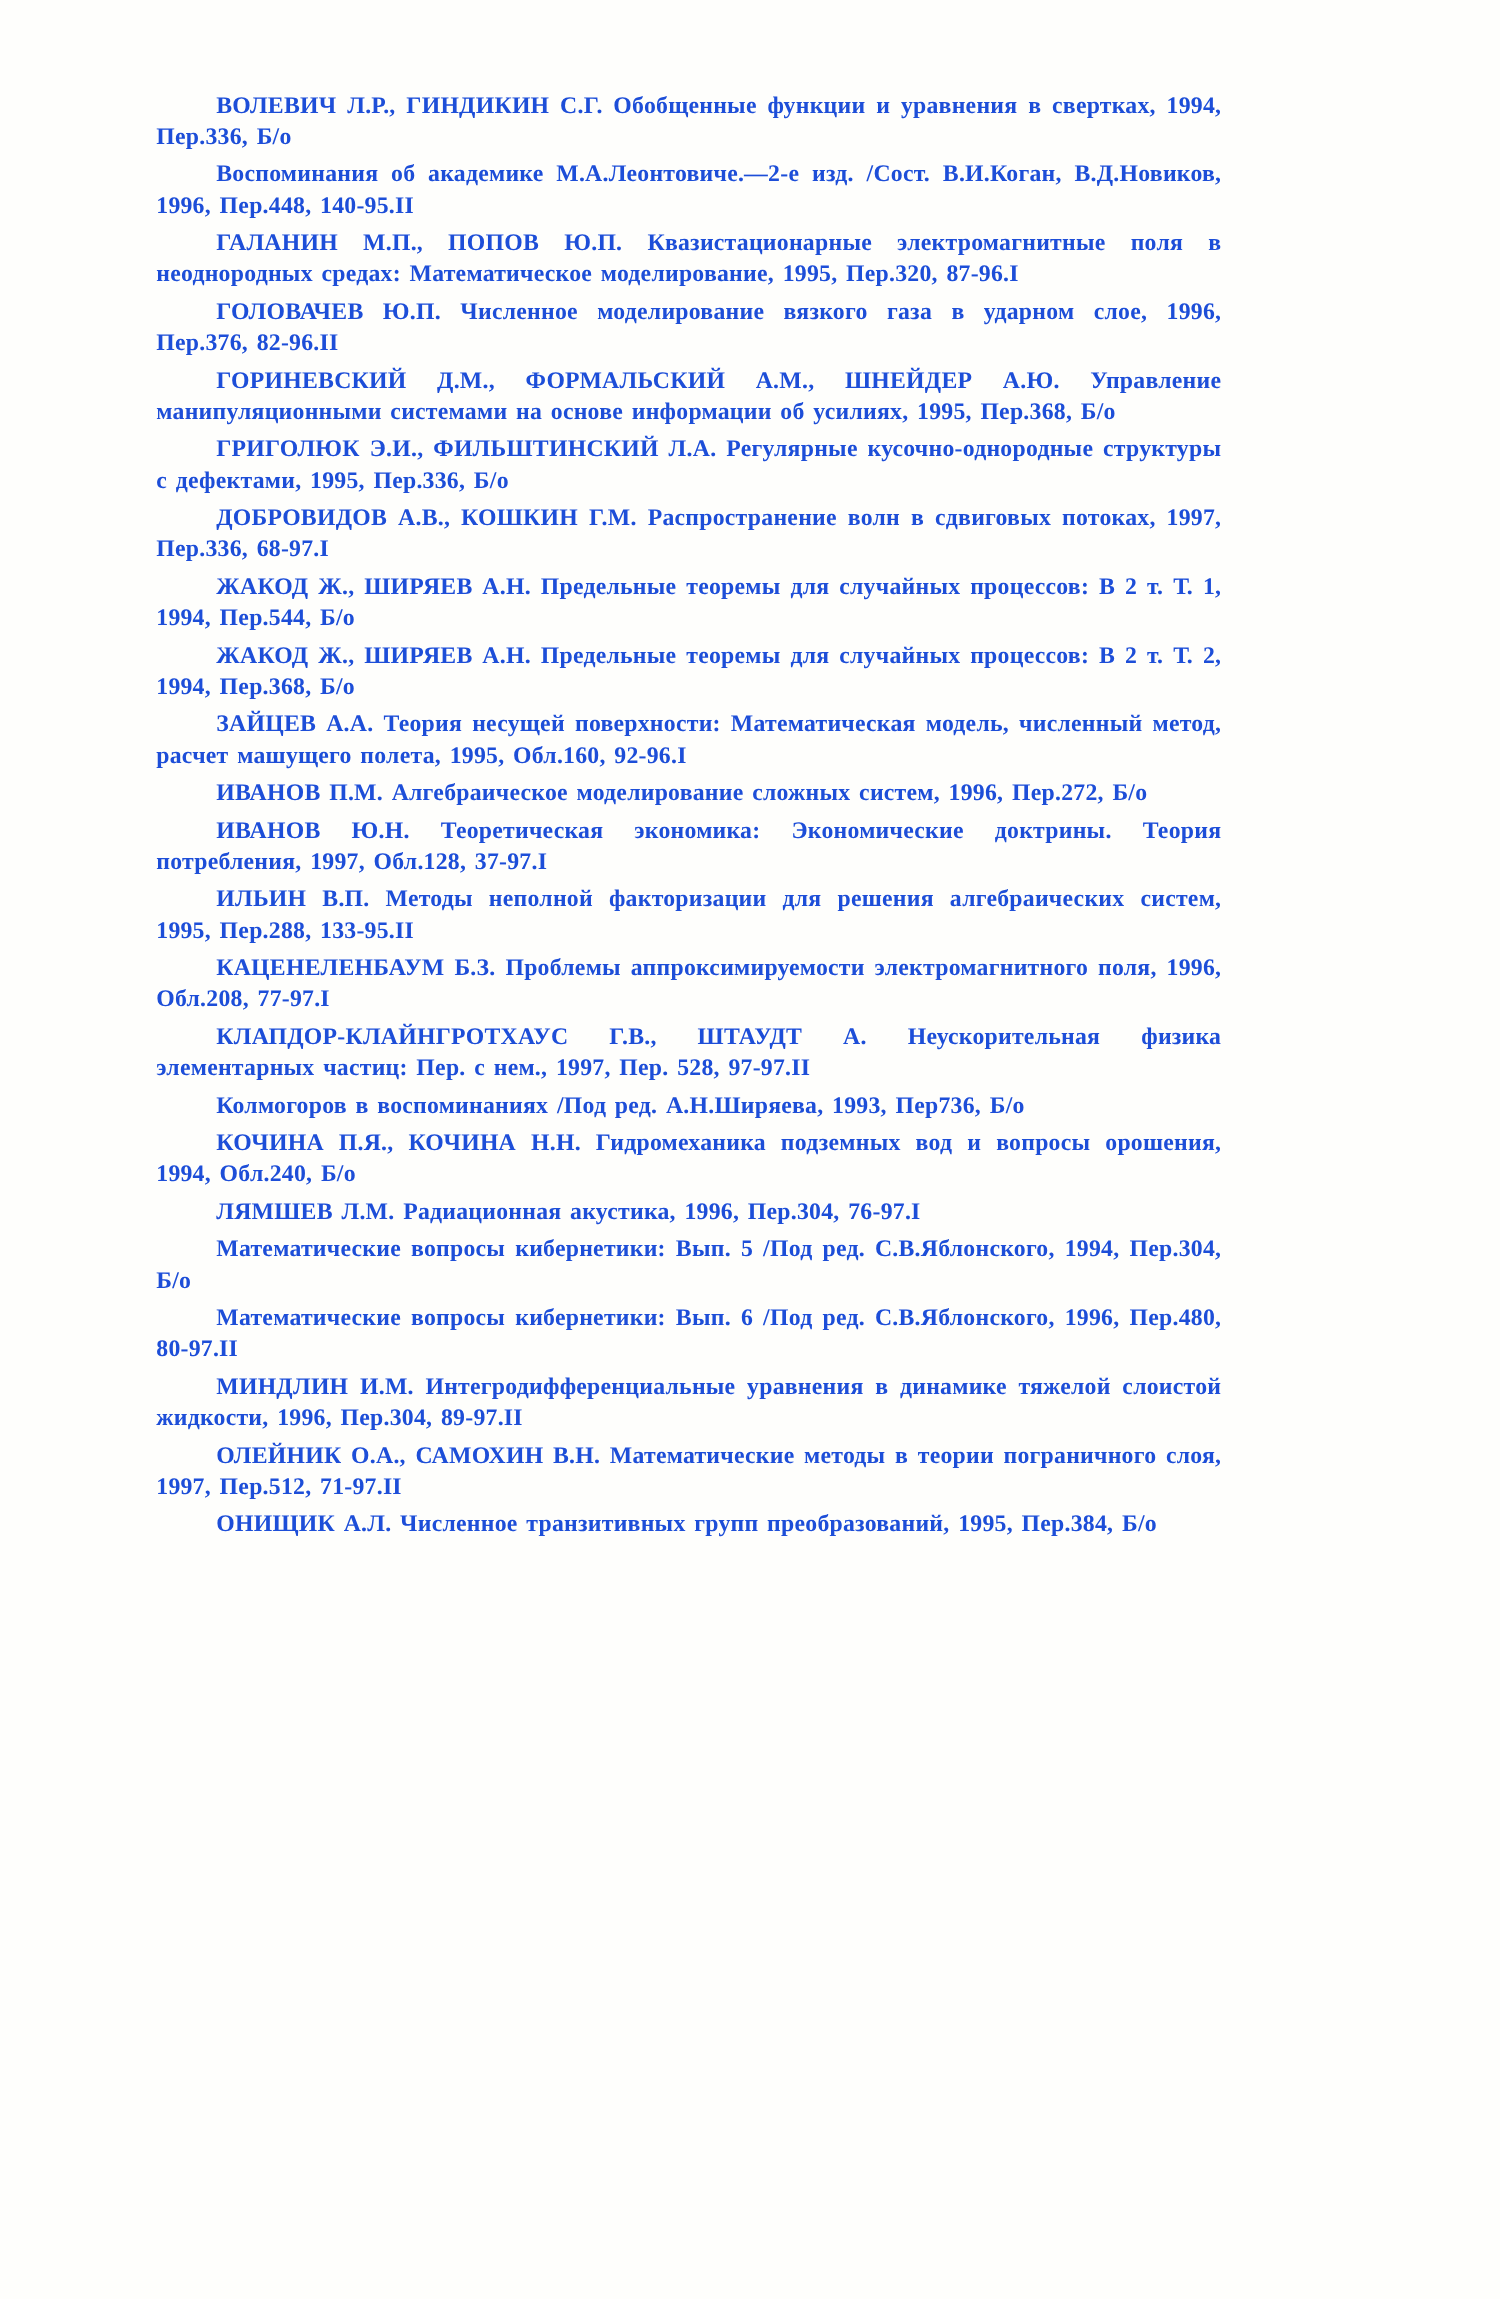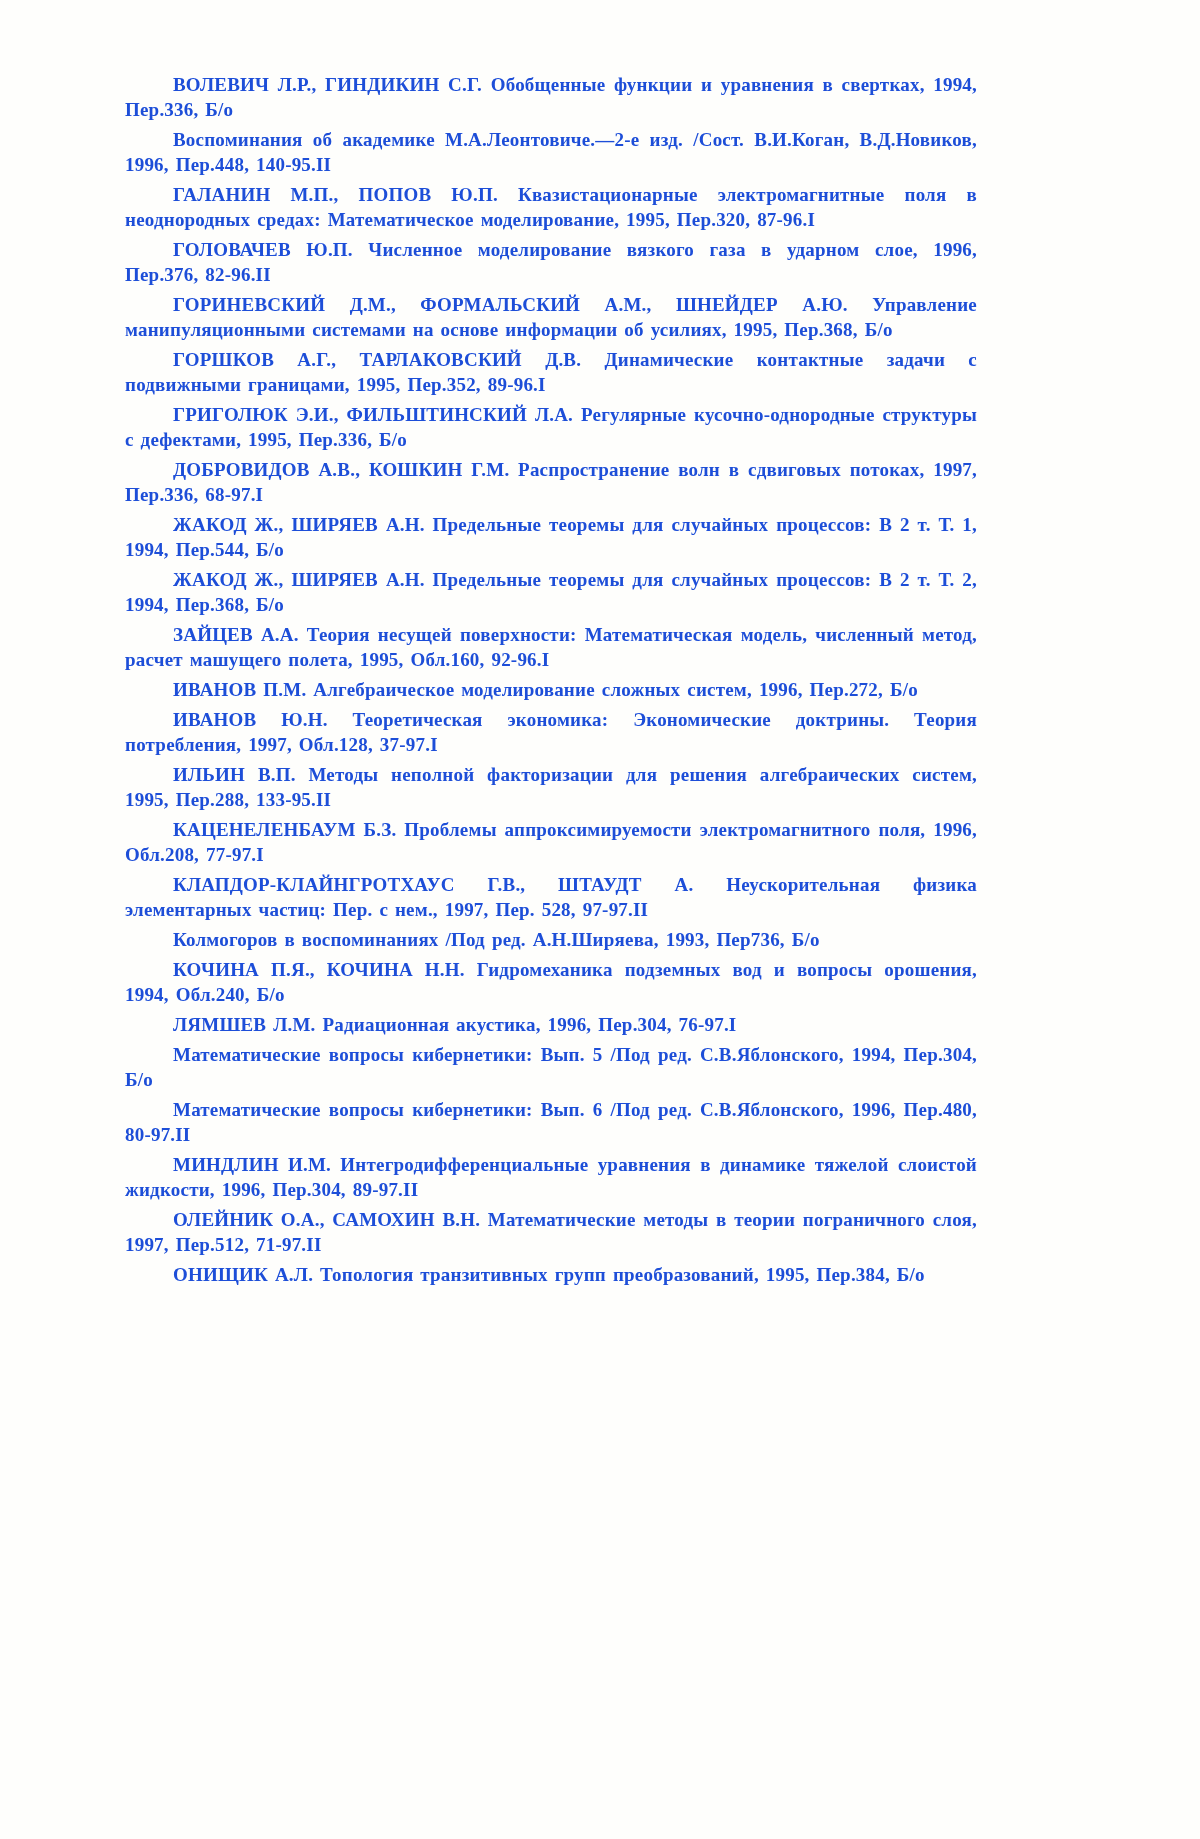--- a/index.html
+++ b/index.html
@@ -37,33 +37,32 @@
 </head>
 <body>
 
 <div class="page">
   <div class="text-block">
     <p class="entry">ВОЛЕВИЧ Л.Р., ГИНДИКИН С.Г. Обобщенные функции и уравнения в свертках, 1994, Пер.336, Б/о</p>
     <p class="entry">Воспоминания об академике М.А.Леонтовиче.—2-е изд. /Сост. В.И.Коган, В.Д.Новиков, 1996, Пер.448, 140-95.II</p>
     <p class="entry">ГАЛАНИН М.П., ПОПОВ Ю.П. Квазистационарные электромагнитные поля в неоднородных средах: Математическое моделирование, 1995, Пер.320, 87-96.I</p>
     <p class="entry">ГОЛОВАЧЕВ Ю.П. Численное моделирование вязкого газа в ударном слое, 1996, Пер.376, 82-96.II</p>
     <p class="entry">ГОРИНЕВСКИЙ Д.М., ФОРМАЛЬСКИЙ А.М., ШНЕЙДЕР А.Ю. Управление манипуляционными системами на основе информации об усилиях, 1995, Пер.368, Б/о</p>
-    <p class="entry">ГОРШКОВ А.Г., ТАРЛАКОВСКИЙ Д.В. Динамические контактные задачи с подвижными границами, 1995, Пер.352, 89-96.I</p>
     <p class="entry">ГРИГОЛЮК Э.И., ФИЛЬШТИНСКИЙ Л.А. Регулярные кусочно-однородные структуры с дефектами, 1995, Пер.336, Б/о</p>
     <p class="entry">ДОБРОВИДОВ А.В., КОШКИН Г.М. Распространение волн в сдвиговых потоках, 1997, Пер.336, 68-97.I</p>
     <p class="entry">ЖАКОД Ж., ШИРЯЕВ А.Н. Предельные теоремы для случайных процессов: В 2 т. Т. 1, 1994, Пер.544, Б/о</p>
     <p class="entry">ЖАКОД Ж., ШИРЯЕВ А.Н. Предельные теоремы для случайных процессов: В 2 т. Т. 2, 1994, Пер.368, Б/о</p>
     <p class="entry">ЗАЙЦЕВ А.А. Теория несущей поверхности: Математическая модель, численный метод, расчет машущего полета, 1995, Обл.160, 92-96.I</p>
     <p class="entry">ИВАНОВ П.М. Алгебраическое моделирование сложных систем, 1996, Пер.272, Б/о</p>
     <p class="entry">ИВАНОВ Ю.Н. Теоретическая экономика: Экономические доктрины. Теория потребления, 1997, Обл.128, 37-97.I</p>
     <p class="entry">ИЛЬИН В.П. Методы неполной факторизации для решения алгебраических систем, 1995, Пер.288, 133-95.II</p>
     <p class="entry">КАЦЕНЕЛЕНБАУМ Б.З. Проблемы аппроксимируемости электромагнитного поля, 1996, Обл.208, 77-97.I</p>
     <p class="entry">КЛАПДОР-КЛАЙНГРОТХАУС Г.В., ШТАУДТ А. Неускорительная физика элементарных частиц: Пер. с нем., 1997, Пер. 528, 97-97.II</p>
     <p class="entry">Колмогоров в воспоминаниях /Под ред. А.Н.Ширяева, 1993, Пер736, Б/о</p>
     <p class="entry">КОЧИНА П.Я., КОЧИНА Н.Н. Гидромеханика подземных вод и вопросы орошения, 1994, Обл.240, Б/о</p>
     <p class="entry">ЛЯМШЕВ Л.М. Радиационная акустика, 1996, Пер.304, 76-97.I</p>
     <p class="entry">Математические вопросы кибернетики: Вып. 5 /Под ред. С.В.Яблонского, 1994, Пер.304, Б/о</p>
     <p class="entry">Математические вопросы кибернетики: Вып. 6 /Под ред. С.В.Яблонского, 1996, Пер.480, 80-97.II</p>
     <p class="entry">МИНДЛИН И.М. Интегродифференциальные уравнения в динамике тяжелой слоистой жидкости, 1996, Пер.304, 89-97.II</p>
     <p class="entry">ОЛЕЙНИК О.А., САМОХИН В.Н. Математические методы в теории пограничного слоя, 1997, Пер.512, 71-97.II</p>
-    <p class="entry">ОНИЩИК А.Л. Топология транзитивных групп преобразований, 1995, Пер.384, Б/о</p>
+    <p class="entry">ОНИЩИК А.Л. Численное транзитивных групп преобразований, 1995, Пер.384, Б/о</p>
   </div>
 </div>
 
 </body></html>

